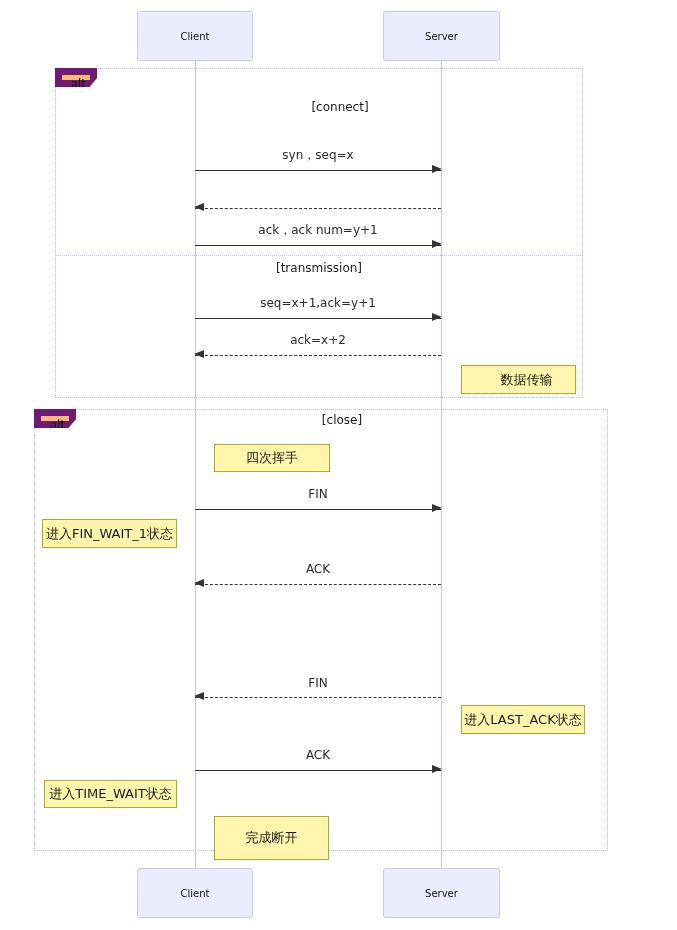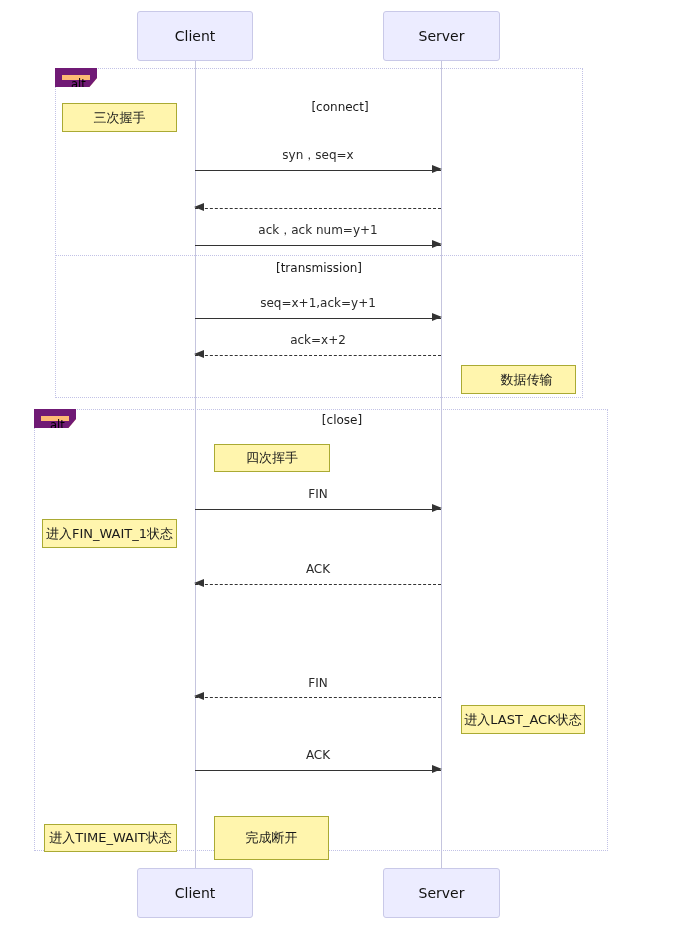--- a/index.html
+++ b/index.html
@@ -5,21 +5,21 @@
   html,body { margin:0; padding:0; background:#ffffff; }
   #canvas {
     position:relative; width:677px; height:930px; background:#ffffff;
     font-family:"DejaVu Sans","Liberation Sans",sans-serif;
     overflow:hidden;
   }
   .actor {
     position:absolute; width:116px; height:50px;
     background:#ececff; border:1px solid #c9c9e8; border-radius:3px;
     display:flex; align-items:center; justify-content:center;
-    font-size:14px; color:#111; box-sizing:border-box;
+    font-size:10px; color:#111; box-sizing:border-box;
   }
   .lifeline {
     position:absolute; width:1px; background:#c5c5de; top:61px; height:807px;
   }
   .frame {
     position:absolute; border:1.3px dotted #c2c2e6; box-sizing:border-box;
   }
   .alt-label {
     position:absolute; width:42px; height:19px;
     background:#fdba74; border:7px solid #701a75; box-sizing:border-box;
@@ -121,26 +121,25 @@
   <div class="msg-label" style="left:318px; top:676px;">FIN</div>
   <div class="arrow dashed" style="top:697px;">
       <div class="head-left"></div>
     </div>
 
   <div class="msg-label" style="left:318px; top:748px;">ACK</div>
   <div class="arrow solid" style="top:770px;">
       <div class="head-right"></div>
     </div>
 
-  <div class="note" style="left:62px;  top:103px; width:115px; height:29px;">三次握手</div>
   <div class="note" style="left:461px; top:365px; width:115px; height:29px;padding-left:16px;">数据传输</div>
   <div class="note" style="left:214px; top:444px; width:116px; height:28px;">四次挥手</div>
   <div class="note" style="left:42px;  top:519px; width:135px; height:29px;">进入FIN_WAIT_1状态</div>
   <div class="note" style="left:461px; top:705px; width:124px; height:29px;">进入LAST_ACK状态</div>
-  <div class="note" style="left:44px;  top:824px; width:133px; height:28px;">进入TIME_WAIT状态</div>
+  <div class="note" style="left:44px;  top:780px; width:133px; height:28px;">进入TIME_WAIT状态</div>
   <div class="note" style="left:214px; top:816px; width:115px; height:44px;">完成断开</div>
 
   <div class="actor" style="left:137px; top:868px;">
     <span>Client</span>
   </div>
   <div class="actor" style="left:383px; top:868px; width:117px;">
     <span>Server</span>
   </div>
 
 </div>

